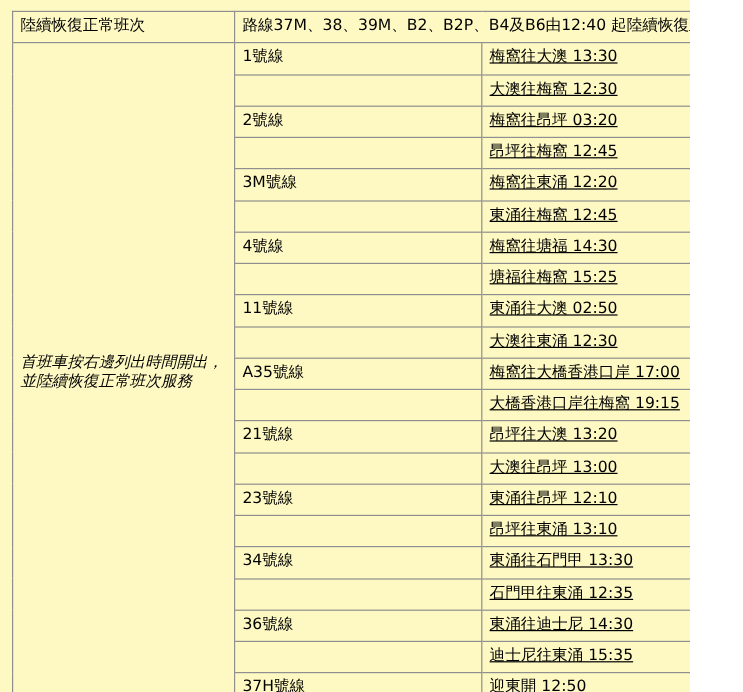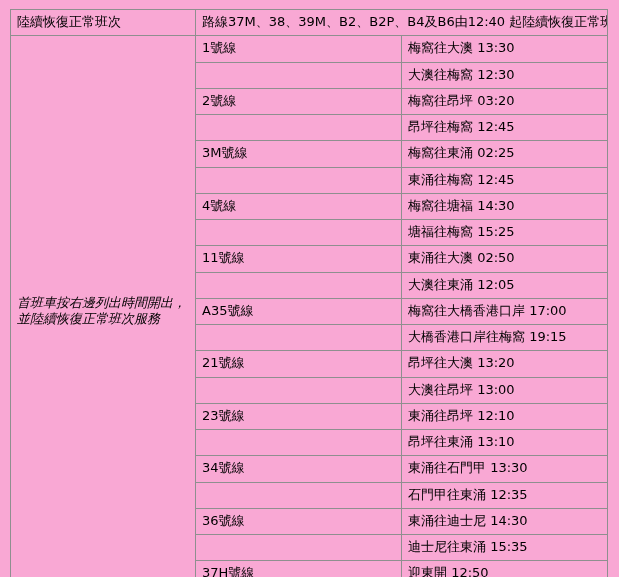--- a/index.html
+++ b/index.html
@@ -6,25 +6,25 @@
     margin: 0;
     padding: 0;
     background: #ffffff;
   }
   body {
     font-family: "DejaVu Sans", "Liberation Sans", sans-serif;
     font-size: 13px;
     color: #000000;
   }
   .page {
-    width: 619px;
+    width: 575px;
     height: 577px;
     position: relative;
     overflow: hidden;
-    background: #f9a8d4;
+    background: #fef9c3;
   }
   table.sched {
     border-collapse: collapse;
     table-layout: fixed;
     margin-left: 10px;
     margin-top: 9px;
     width: 598px;
   }
   table.sched td {
     border: 1px solid #8f8f8f;
@@ -37,20 +37,21 @@
     overflow: hidden;
   }
   td.col-left {
     width: 172px;
   }
   td.col-route {
     width: 103px;
   }
   td.col-detail {
     width: 315px;
+    text-decoration: underline;
   }
   td.notice {
     font-size: 13px;
   }
   td.leftnote {
     text-align: left;
     line-height: 1.45;
     padding-left: 8px;
     padding-right: 6px;
     white-space: normal;
@@ -85,41 +86,41 @@
       <tr>
         <td class="col-route">2號線</td>
         <td class="col-detail">梅窩往昂坪 03:20</td>
       </tr>
       <tr>
         <td class="col-route"></td>
         <td class="col-detail">昂坪往梅窩 12:45</td>
       </tr>
       <tr>
         <td class="col-route">3M號線</td>
-        <td class="col-detail">梅窩往東涌 02:25</td>
+        <td class="col-detail">梅窩往東涌 12:20</td>
       </tr>
       <tr>
         <td class="col-route"></td>
         <td class="col-detail">東涌往梅窩 12:45</td>
       </tr>
       <tr>
         <td class="col-route">4號線</td>
         <td class="col-detail">梅窩往塘福 14:30</td>
       </tr>
       <tr>
         <td class="col-route"></td>
         <td class="col-detail">塘福往梅窩 15:25</td>
       </tr>
       <tr>
         <td class="col-route">11號線</td>
         <td class="col-detail">東涌往大澳 02:50</td>
       </tr>
       <tr>
         <td class="col-route"></td>
-        <td class="col-detail">大澳往東涌 12:05</td>
+        <td class="col-detail">大澳往東涌 12:30</td>
       </tr>
       <tr>
         <td class="col-route">A35號線</td>
         <td class="col-detail">梅窩往大橋香港口岸 17:00</td>
       </tr>
       <tr>
         <td class="col-route"></td>
         <td class="col-detail">大橋香港口岸往梅窩 19:15</td>
       </tr>
       <tr>

